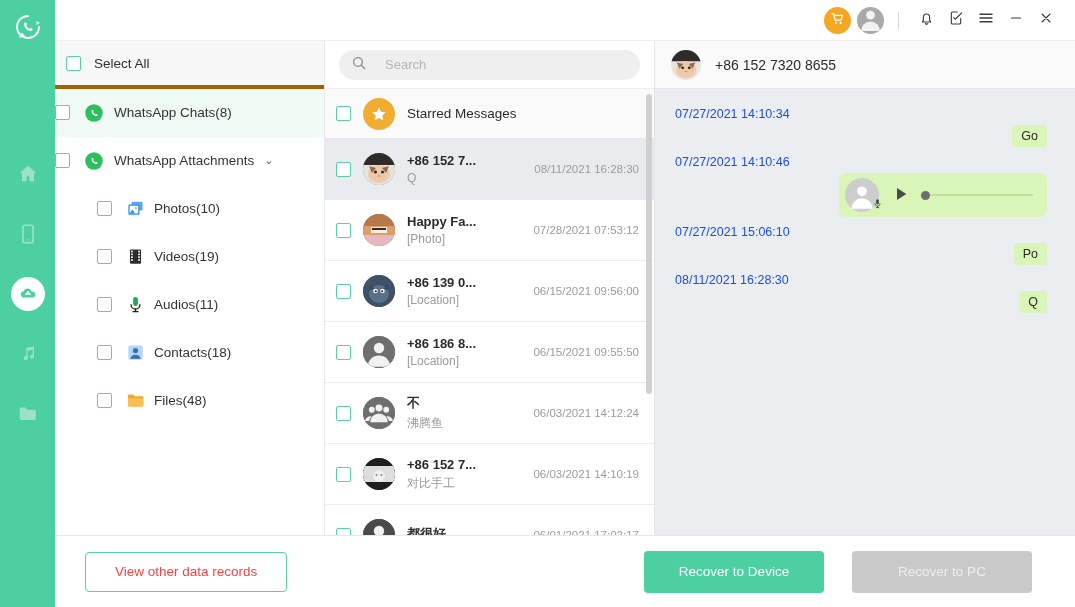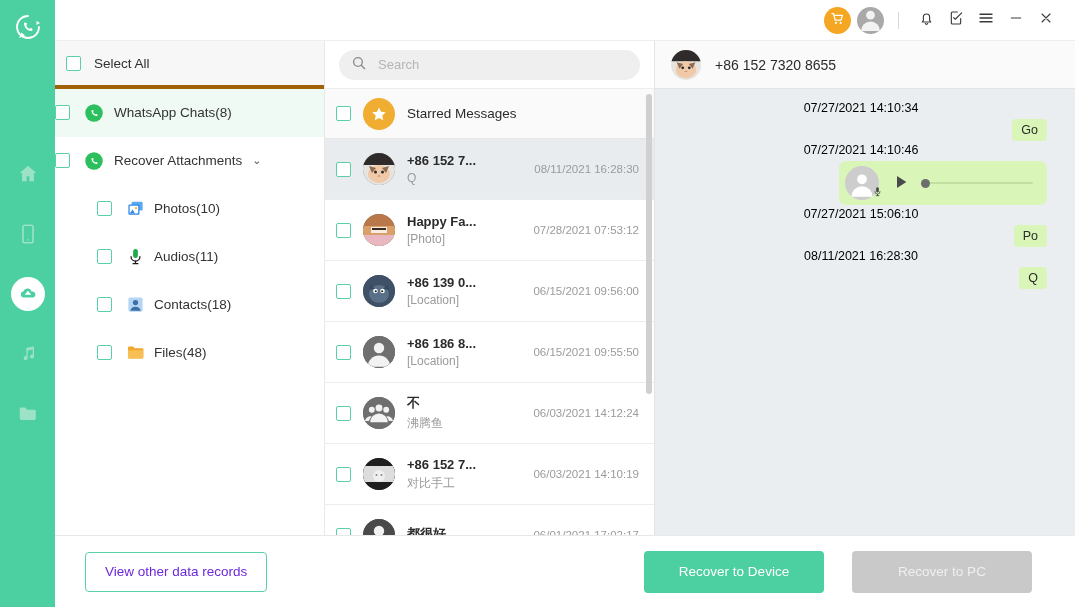--- a/index.html
+++ b/index.html
@@ -92,21 +92,21 @@
   }
   .searchbar {
     height: 48px; flex: 0 0 48px; display: flex; align-items: center; padding: 0 14px;
     background: #ffffff; border-bottom: 1px solid #ededed;
   }
   .searchbox {
     flex: 1 1 auto; height: 30px; border-radius: 15px; background: #efefef;
     display: flex; align-items: center; padding: 0 12px; cursor: text;
   }
   .searchbox input {
-    border: none; outline: none; background: transparent; margin-left: 11px;
+    border: none; outline: none; background: transparent; margin-left: 18px;
     font-size: 13px; color: #333; width: 100%; font-family: "Liberation Sans", sans-serif;
   }
   .searchbox input::placeholder { color: #b5b5b5; }
 
   .chat-scroll { flex: 1 1 auto; overflow: hidden; position: relative; }
 
   .chat-row {
     height: 61px; display: flex; align-items: center; padding: 0 10px 0 11px;
     border-bottom: 1px solid #ededed; cursor: pointer; background: #fff;
   }
@@ -135,21 +135,21 @@
     height: 48px; flex: 0 0 48px; background: #fafafa; display: flex; align-items: center;
     padding-left: 16px; border-bottom: 1px solid #e4e4e4;
   }
   .msg-head .av {
     width: 30px; height: 30px; border-radius: 50%; overflow: hidden; flex: 0 0 30px;
     display:flex; align-items:center; justify-content:center;
   }
   .msg-head .nm { margin-left: 14px; font-size: 14px; color: #2b2b2b; }
 
   .msg-body { flex: 1 1 auto; overflow: hidden; padding: 12px 28px 0 20px; display: flex; flex-direction: column; }
-  .msg-time { text-align: center; font-size: 12.5px; color: #000000; margin-bottom: 4px; }
+  .msg-time { text-align: left; font-size: 12.5px; color: #1d4ed8; margin-bottom: 4px; margin-top: 6px; }
   .msg-line { display: flex; justify-content: flex-end; margin-bottom: 2px; }
   .bubble {
     background: #d9f5b8; border-radius: 4px; padding: 4px 9px;
     font-size: 12.5px; color: #2b2b2b; max-width: 70%; margin-left: 36px;
   }
   .bubble.voice {
     background: #d9f5b8; border-radius: 7px; padding: 0 14px 0 6px; height: 44px;
     display: flex; align-items: center; width: 208px; max-width: none;
   }
   .v-av { width: 34px; height: 34px; border-radius: 50%; background: #cdcdcd; position: relative;
@@ -159,22 +159,22 @@
   .v-track { margin-left: 12px; flex: 1 1 auto; height: 10px; display: flex; align-items: center; position: relative; }
   .v-line { height: 2px; background: #c2dfa0; width: 100%; border-radius: 1px; }
   .v-dot { width: 9px; height: 9px; border-radius: 50%; background: #6d6d6d; position: absolute; left: 0; }
 
   
   .bottombar {
     height: 72px; flex: 0 0 72px; background: #ffffff; border-top: 1px solid #e8e8e8;
     display: flex; align-items: center; padding: 0 43px 0 30px; position: relative;
   }
   .btn-outline {
-    height: 40px; padding: 0 19px; border: 1px solid #5bd0a6; border-radius: 4px;
-    background: #fff; color: #6d28d9; font-size: 13.5px; cursor: pointer;
+    height: 40px; padding: 0 29px; border: 1px solid #5bd0a6; border-radius: 4px;
+    background: #fff; color: #ef4444; font-size: 13.5px; cursor: pointer;
     display: flex; align-items: center; font-family: "Liberation Sans", sans-serif;
   }
   .bb-right { margin-left: auto; display: flex; gap: 28px; }
   .btn-primary {
     width: 180px; height: 42px; border: none; border-radius: 4px; background: #4ccfa1;
     color: #ffffff; font-size: 13.5px; cursor: pointer; font-family: "Liberation Sans", sans-serif;
   }
   .btn-disabled {
     width: 180px; height: 42px; border: none; border-radius: 4px; background: #c9c9c9;
     color: #efefef; font-size: 13.5px; cursor: default; font-family: "Liberation Sans", sans-serif;
@@ -318,38 +318,57 @@
 
           <div class="tree-row">
             <span class="cb"></span>
             <span class="ic">
               <svg width="20" height="20" viewBox="0 0 24 24">
                 <circle cx="12" cy="12" r="10.5" fill="#2cbf5e"></circle>
                 <path d="M4.5 20 L6 16 L9 18.2 Z" fill="#2cbf5e"></path>
                 <path d="M9 9.3 c0-0.6 0.5-1 1-0.85 l1 0.35 c0.45 0.15 0.6 0.7 0.4 1.1 l-0.4 0.85 c-0.15 0.35-0.1 0.75 0.2 1 l1.7 1.7 c0.25 0.25 0.65 0.3 1 0.15 l0.85-0.4 c0.4-0.2 0.95 0 1.1 0.4 l0.35 1 c0.15 0.5-0.25 1-0.85 1 c-3.4 0-6.35-2.95-6.35-6.3 z" fill="#ffffff"></path>
               </svg>
             </span>
-            <span class="tx">Recover Attachments</span>
+            <span class="tx">WhatsApp Attachments</span>
             <span class="chev">⌄</span>
           </div>
 
           <div class="tree-row child">
             <span class="cb"></span>
             <span class="ic">
               <svg width="19" height="19" viewBox="0 0 24 24">
                 <rect x="7" y="3.5" width="14" height="11" rx="1.6" fill="#5ca9f0"></rect>
                 <rect x="3" y="7" width="14" height="13" rx="1.6" fill="#2f8ae8"></rect>
                 <rect x="4.6" y="8.6" width="10.8" height="9.8" rx="1" fill="#ffffff"></rect>
                 <circle cx="12.6" cy="11.5" r="1.5" fill="#f5b93a"></circle>
                 <path d="M4.6 18.4 L8.2 13.2 L11.4 18.4 Z" fill="#2f8ae8"></path>
               </svg>
             </span>
             <span class="tx">Photos(10)</span>
           </div>
 
+          <div class="tree-row child">
+            <span class="cb"></span>
+            <span class="ic">
+              <svg width="19" height="19" viewBox="0 0 24 24">
+                <rect x="5" y="3" width="14" height="18" rx="1" fill="#2b2b2b"></rect>
+                <g fill="#ffffff">
+                  <rect x="6.4" y="4.6" width="2.2" height="2.1"></rect>
+                    <rect x="6.4" y="8.2" width="2.2" height="2.1"></rect>
+                  <rect x="6.4" y="11.8" width="2.2" height="2.1"></rect>
+                    <rect x="6.4" y="15.4" width="2.2" height="2.1"></rect>
+                  <rect x="15.4" y="4.6" width="2.2" height="2.1"></rect>
+                    <rect x="15.4" y="8.2" width="2.2" height="2.1"></rect>
+                  <rect x="15.4" y="11.8" width="2.2" height="2.1"></rect>
+                    <rect x="15.4" y="15.4" width="2.2" height="2.1"></rect>
+                </g>
+              </svg>
+            </span>
+            <span class="tx">Videos(19)</span>
+          </div>
 
           <div class="tree-row child">
             <span class="cb"></span>
             <span class="ic">
               <svg width="19" height="19" viewBox="0 0 24 24">
                 <rect x="9" y="2.5" width="6" height="11.5" rx="3" fill="#1faa4b"></rect>
                 <path d="M6.4 12.2 a5.6 5.6 0 0 0 11.2 0" fill="none" stroke="#1a1a1a" stroke-width="1.6" stroke-linecap="round"></path>
                 <path d="M12 17.8 V21 M9 21 H15" stroke="#1a1a1a" stroke-width="1.6" stroke-linecap="round"></path>
               </svg>
             </span>

